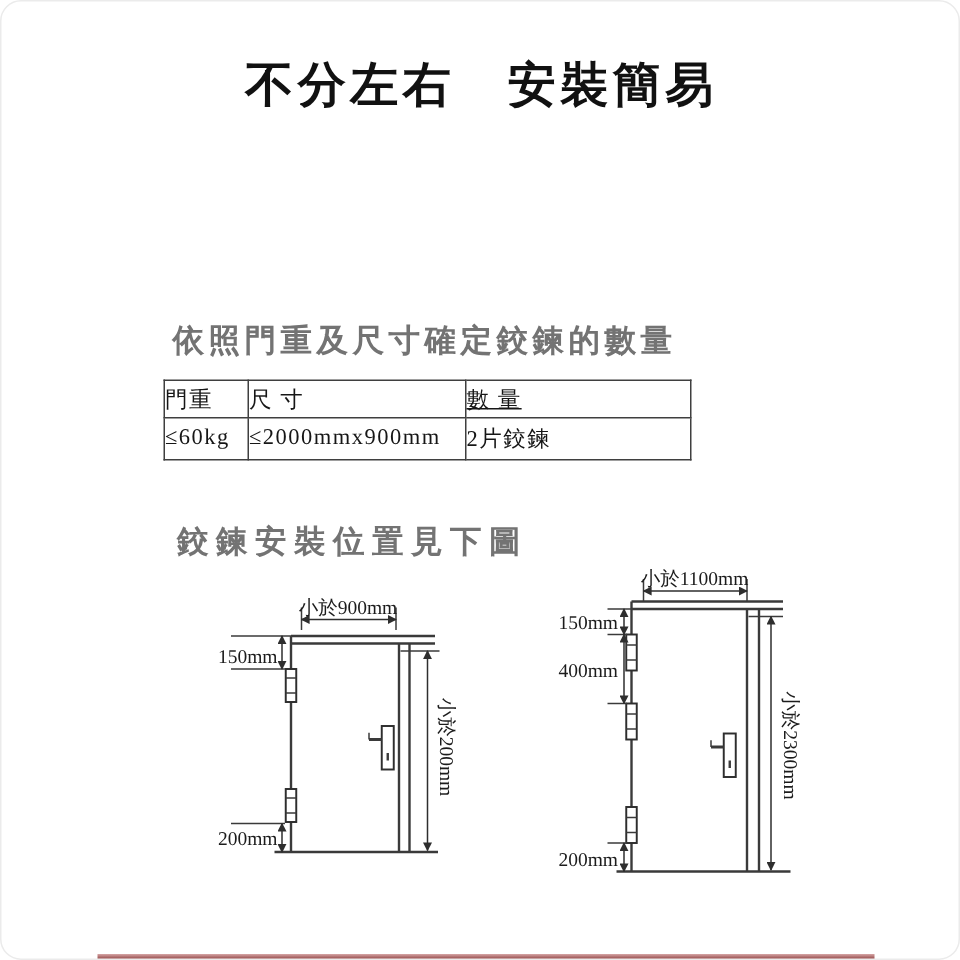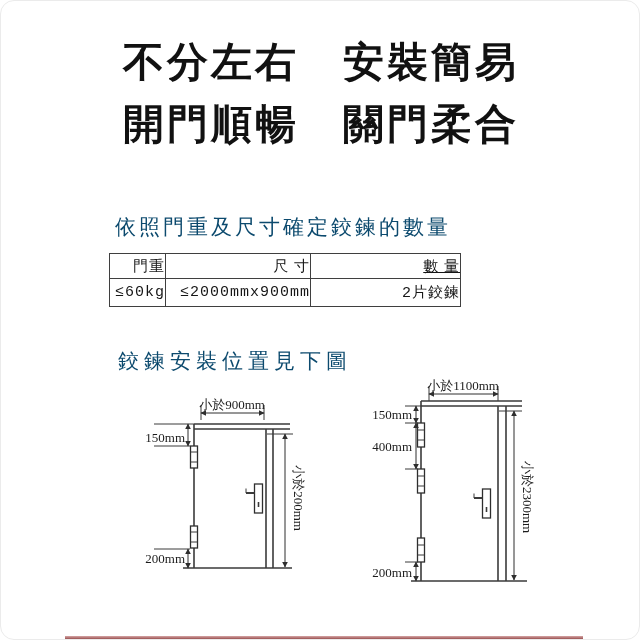--- a/index.html
+++ b/index.html
@@ -4,61 +4,60 @@
 <style>
   html,body{margin:0;padding:0;background:#fff;}
   .page{
     position:relative;width:640px;height:640px;background:#ffffff;
     font-family:"Liberation Serif","DejaVu Serif",serif;color:#1c1c1c;
     border:1px solid #ebebeb;border-radius:14px;box-sizing:border-box;overflow:hidden;
   }
   .headline{
     position:absolute;left:26px;width:588px;text-align:center;
     font-family:"Liberation Sans","DejaVu Sans",sans-serif;
-    font-weight:700;font-size:41px;letter-spacing:3px;color:#111;white-space:pre;
+    font-weight:700;font-size:32px;letter-spacing:3px;color:#111;white-space:pre;
   }
   .hl1{top:34px;}
   .hl2{top:96px;}
   .section-title{
-    position:absolute;font-size:21px;font-weight:400;color:#0c4a6e;letter-spacing:3px;white-space:pre;
+    position:absolute;font-size:21px;font-weight:700;color:#737373;letter-spacing:3px;white-space:pre;
   }
   .tbl-title{left:114px;top:212px;}
   .diag-title{left:117px;top:346px;letter-spacing:5px;text-align:center;}
   table.spec{
     position:absolute;left:108px;top:252px;width:348px;
     border-collapse:collapse;table-layout:fixed;
     font-size:15px;color:#161616;
   }
   table.spec td,table.spec th{
-    border:1.4px solid #3f3f3f;text-align:right;vertical-align:middle;
+    border:1.4px solid #3f3f3f;text-align:left;vertical-align:middle;
     font-weight:normal;padding:0;letter-spacing:1px;white-space:pre;
   }
   table.spec tr.hdr{height:25px;}
-  table.spec tr.r1{height:28px;font-family:Liberation Mono, monospace;}
+  table.spec tr.r1{height:28px;}
   table.spec tr.r2{height:26px;}
   .c1{width:55px;} .c2{width:144px;} .c3{width:149px;text-decoration:underline;}
   svg.diagrams{position:absolute;left:0;top:0;pointer-events:none;}
   svg .ln{stroke:#3a3a3a;stroke-width:1.6;fill:none;}
   svg .thin{stroke:#3a3a3a;stroke-width:1;fill:none;}
   svg .dim{stroke:#2e2e2e;stroke-width:1;fill:none;}
   svg text{font-family:"Liberation Serif","DejaVu Serif",serif;font-size:13px;fill:#1c1c1c;}
   svg .hinge{fill:#ffffff;stroke:#2e2e2e;stroke-width:1.3;}
   svg .hw{stroke:#2e2e2e;stroke-width:1.3;fill:#ffffff;}
   .accent-bar{
     position:absolute;left:64px;top:635px;width:518px;height:8px;
     background:linear-gradient(180deg,#d6a6a6 0%,#8e4040 45%,#772f2f 100%);
   }
 </style>
 </head>
 <body>
 
 <div class="page">
 
   <div class="headline hl1">不分左右　安裝簡易</div>
-  <div class="headline hl2">開門順暢　關門柔合</div>
 
   <div class="section-title tbl-title">依照門重及尺寸確定鉸鍊的數量</div>
 
   <table class="spec">
     <tbody>
         <tr class="hdr">
       <th class="c1">門重</th>
       <th class="c2">尺 寸</th>
       <th class="c3">數 量</th>
     </tr>

